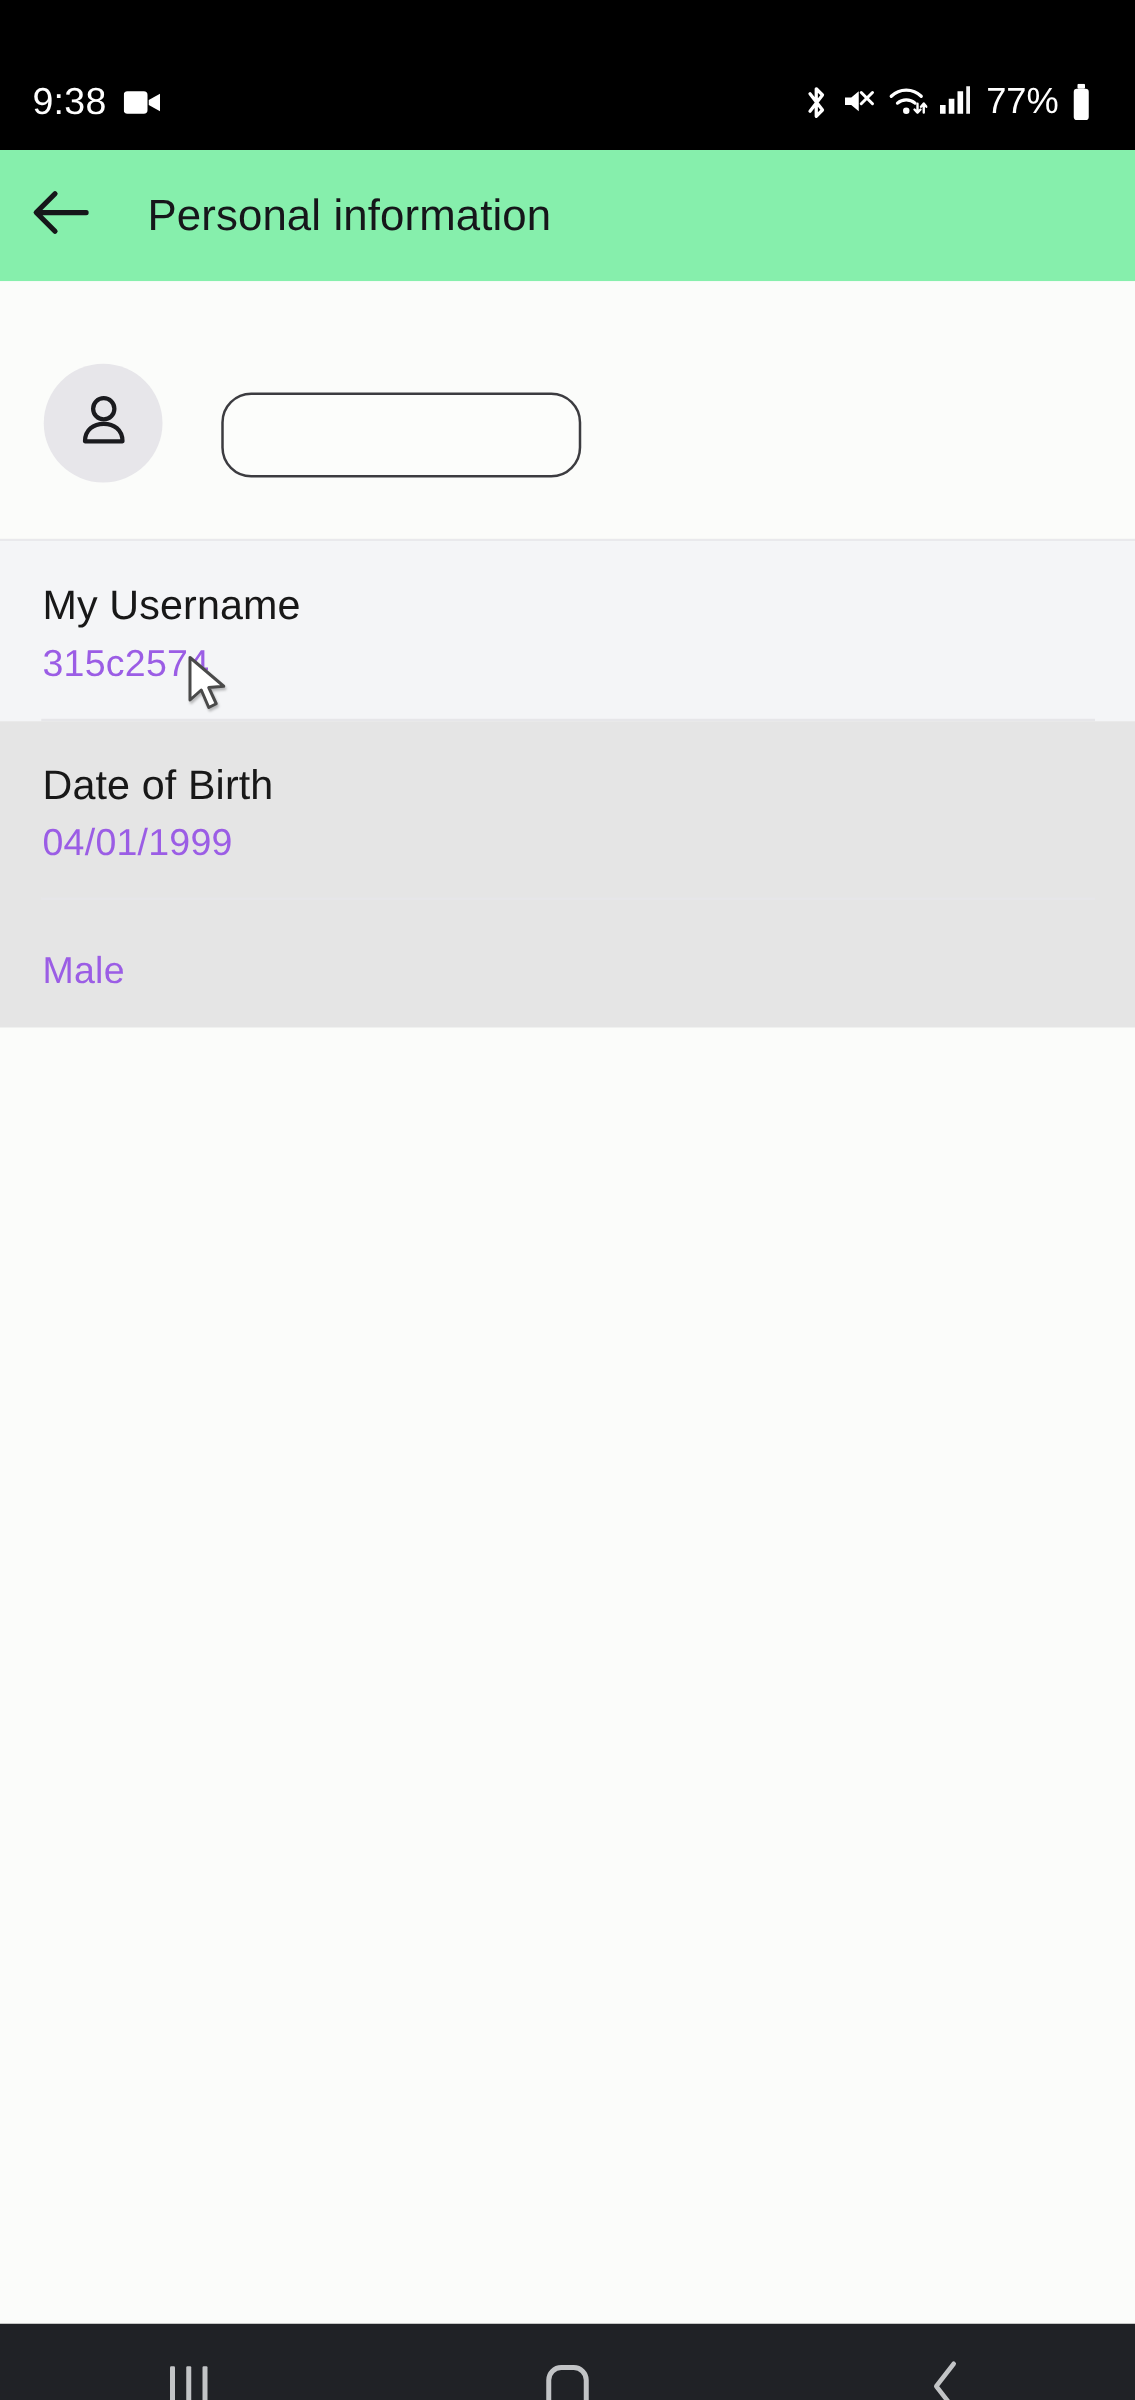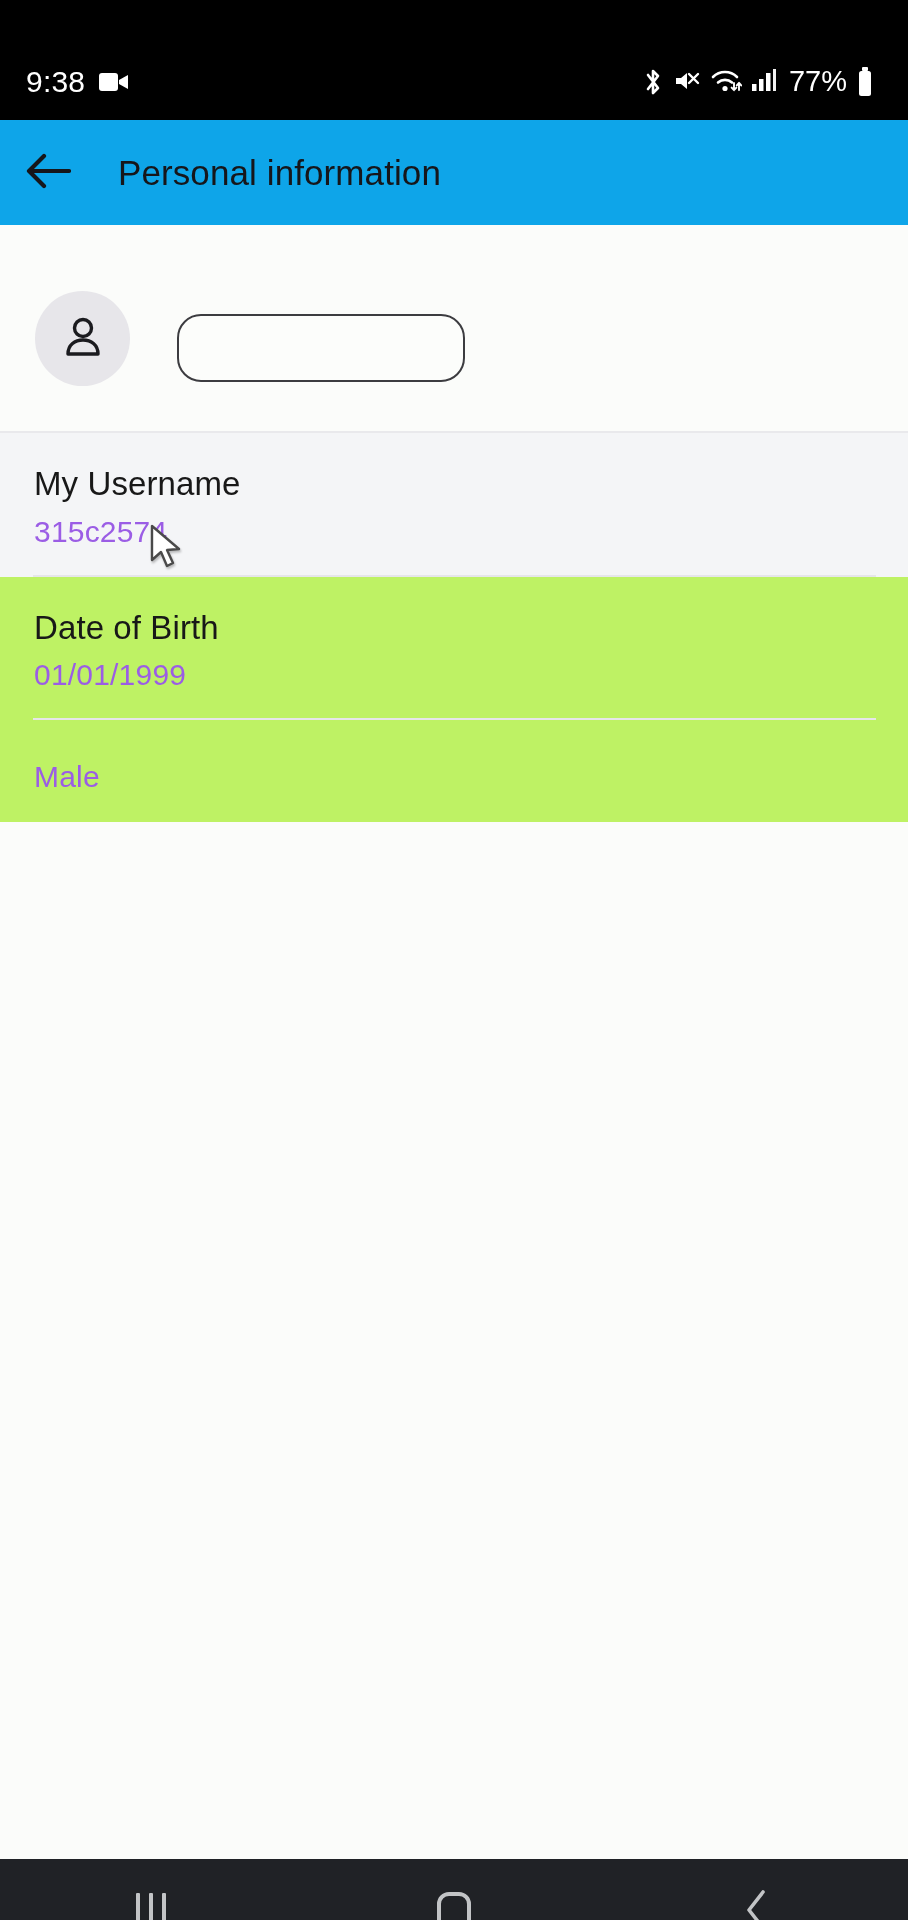--- a/index.html
+++ b/index.html
@@ -57,21 +57,21 @@
     margin-left: 3px;
   }
   .sicon { display: block; }
 
   
   .app-header {
     position: absolute;
     top: 76px; left: 0;
     width: 908px;
     height: 105px;
-    background: #0ea5e9;
+    background: #86efac;
     display: flex;
     align-items: center;
     box-sizing: border-box;
   }
   .back-btn {
     width: 96px;
     height: 105px;
     display: flex;
     align-items: center;
     justify-content: center;
@@ -130,21 +130,21 @@
   .list {
     position: absolute;
     top: 389px; left: 0;
     width: 728px;
   }
   .list-row {
     position: relative;
     width: 908px;
     box-sizing: border-box;
     padding: 30px 34px 26px 34px;
-    background: #bef264;
+    background: #e5e5e5;
     cursor: pointer;
   }
   .list-row.highlight {
     background: #f4f5f7;
   }
   .row-label {
     font-size: 33px;
     color: #181818;
     line-height: 1.26;
     letter-spacing: 0.1px;
@@ -296,21 +296,21 @@
   <div class="list">
 
     <div class="list-row highlight">
       <div class="row-label">My Username</div>
       <div class="row-value">315c2574</div>
       <div class="row-divider"></div>
     </div>
 
     <div class="list-row">
       <div class="row-label">Date of Birth</div>
-      <div class="row-value">01/01/1999</div>
+      <div class="row-value">04/01/1999</div>
       <div class="row-divider"></div>
     </div>
 
     <div class="list-row">
       <div class="row-value">Male</div>
     </div>
 
   </div>
 
   <div class="cursor">

